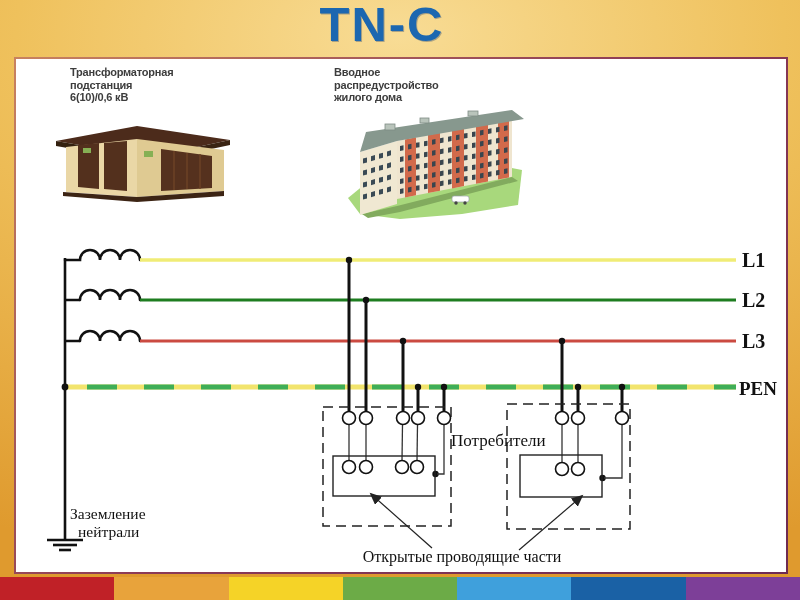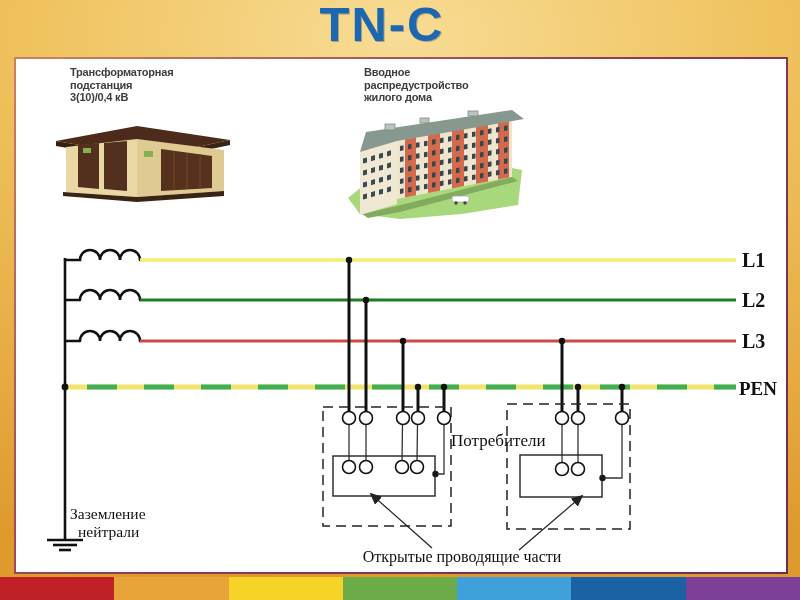--- a/index.html
+++ b/index.html
@@ -16,36 +16,36 @@
   .panel{
     position:absolute;left:14px;top:57px;width:770px;height:513px;
     background:#ffffff;
     border:2px solid;border-image:linear-gradient(135deg,#c8825f,#8c3a56,#6e2a52) 1;
   }
   .caption{
     position:absolute;font-size:11px;font-weight:bold;color:#3d3d3d;
     line-height:12.5px;white-space:pre-line;letter-spacing:-0.2px;
   }
   .cap1{left:70px;top:66px;}
-  .cap2{left:364px;top:66px;}
+  .cap2{left:334px;top:66px;}
   .diagram{position:absolute;left:0;top:0;width:800px;height:600px;}
   .stripes{position:absolute;left:0;top:577px;width:800px;height:23px;display:flex;}
   .stripes div{flex:1;}
   .serif-label{font-family:"Liberation Serif","DejaVu Serif",serif;fill:#111;}
 </style>
 </head>
 <body>
 
 <div class="panel"></div>
 
 <div class="title" style="color: rgb(28, 103, 176);">TN-C</div>
 
 <div class="caption cap1">Трансформаторная
 подстанция
-3(10)/0,4 кВ</div>
+6(10)/0,6 кВ</div>
 <div class="caption cap2">Вводное
 распредустройство
 жилого дома</div>
 
 <svg class="diagram" viewBox="0 0 800 600">
   <defs>
     <marker id="arw" orient="auto" markerWidth="11" markerHeight="9" refX="8.5" refY="4.5">
       <path d="M0,0 L10,4.5 L0,9 z" fill="#222"></path>
     </marker>
   </defs>

